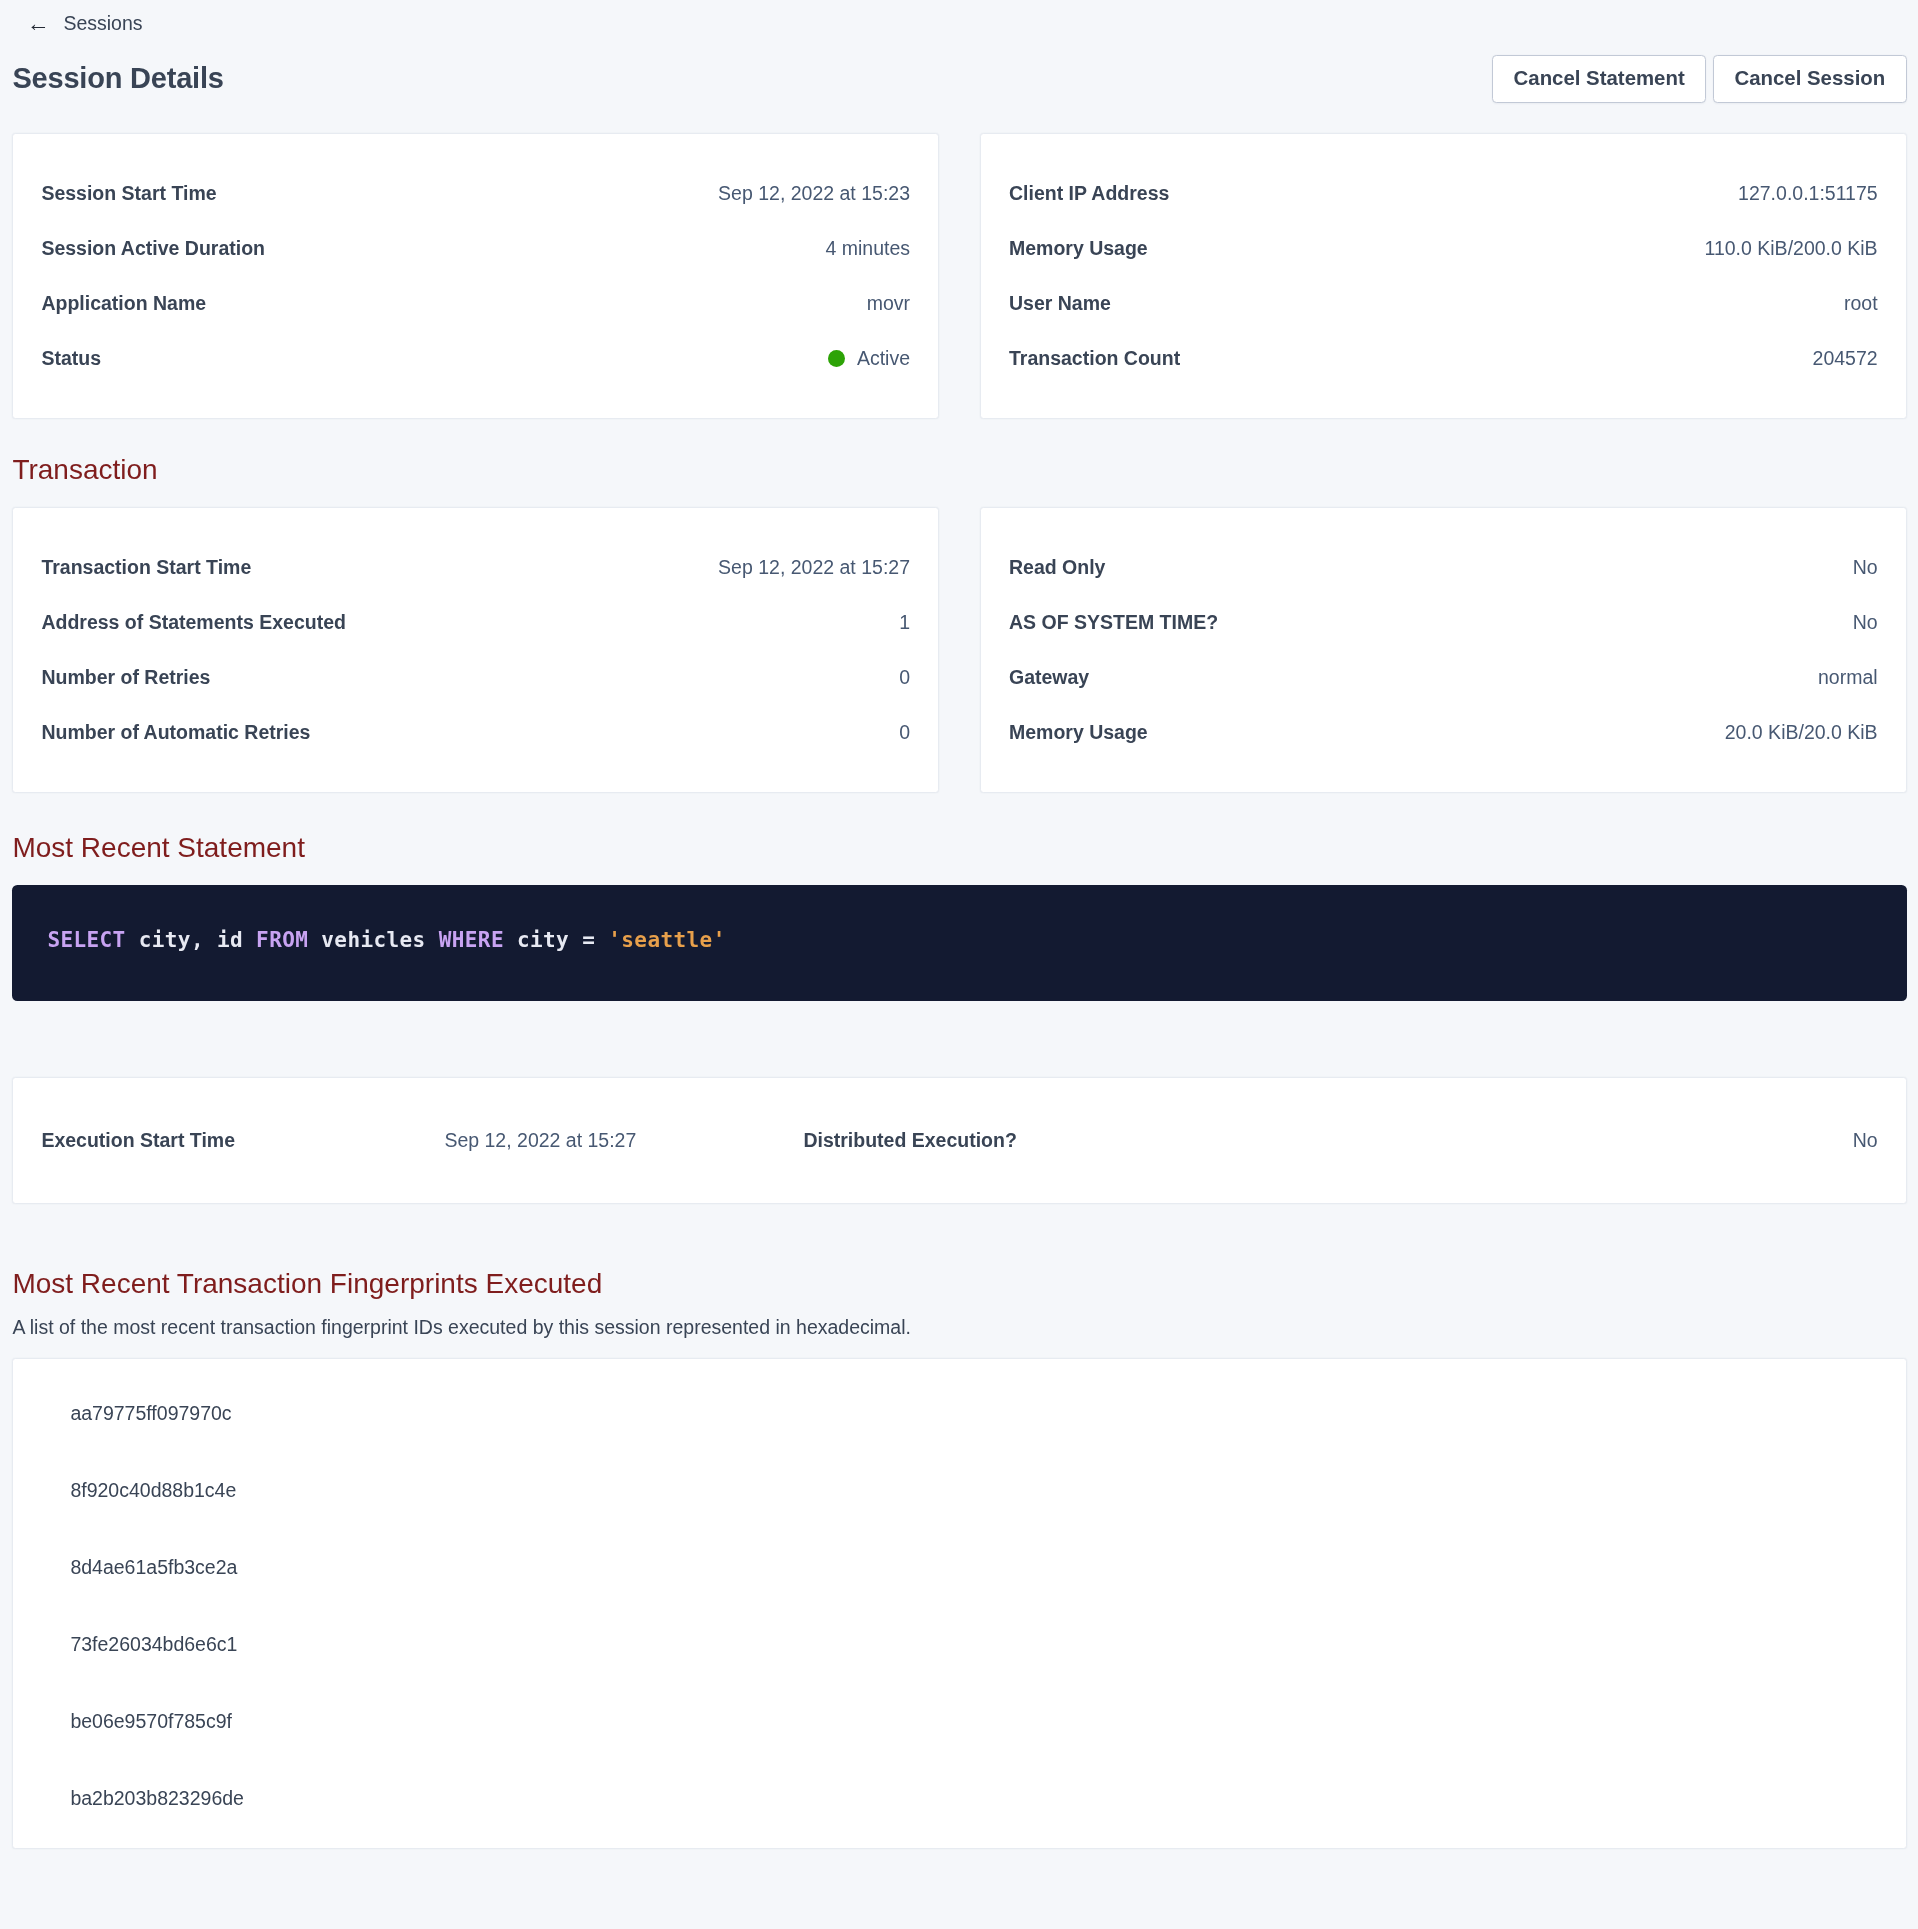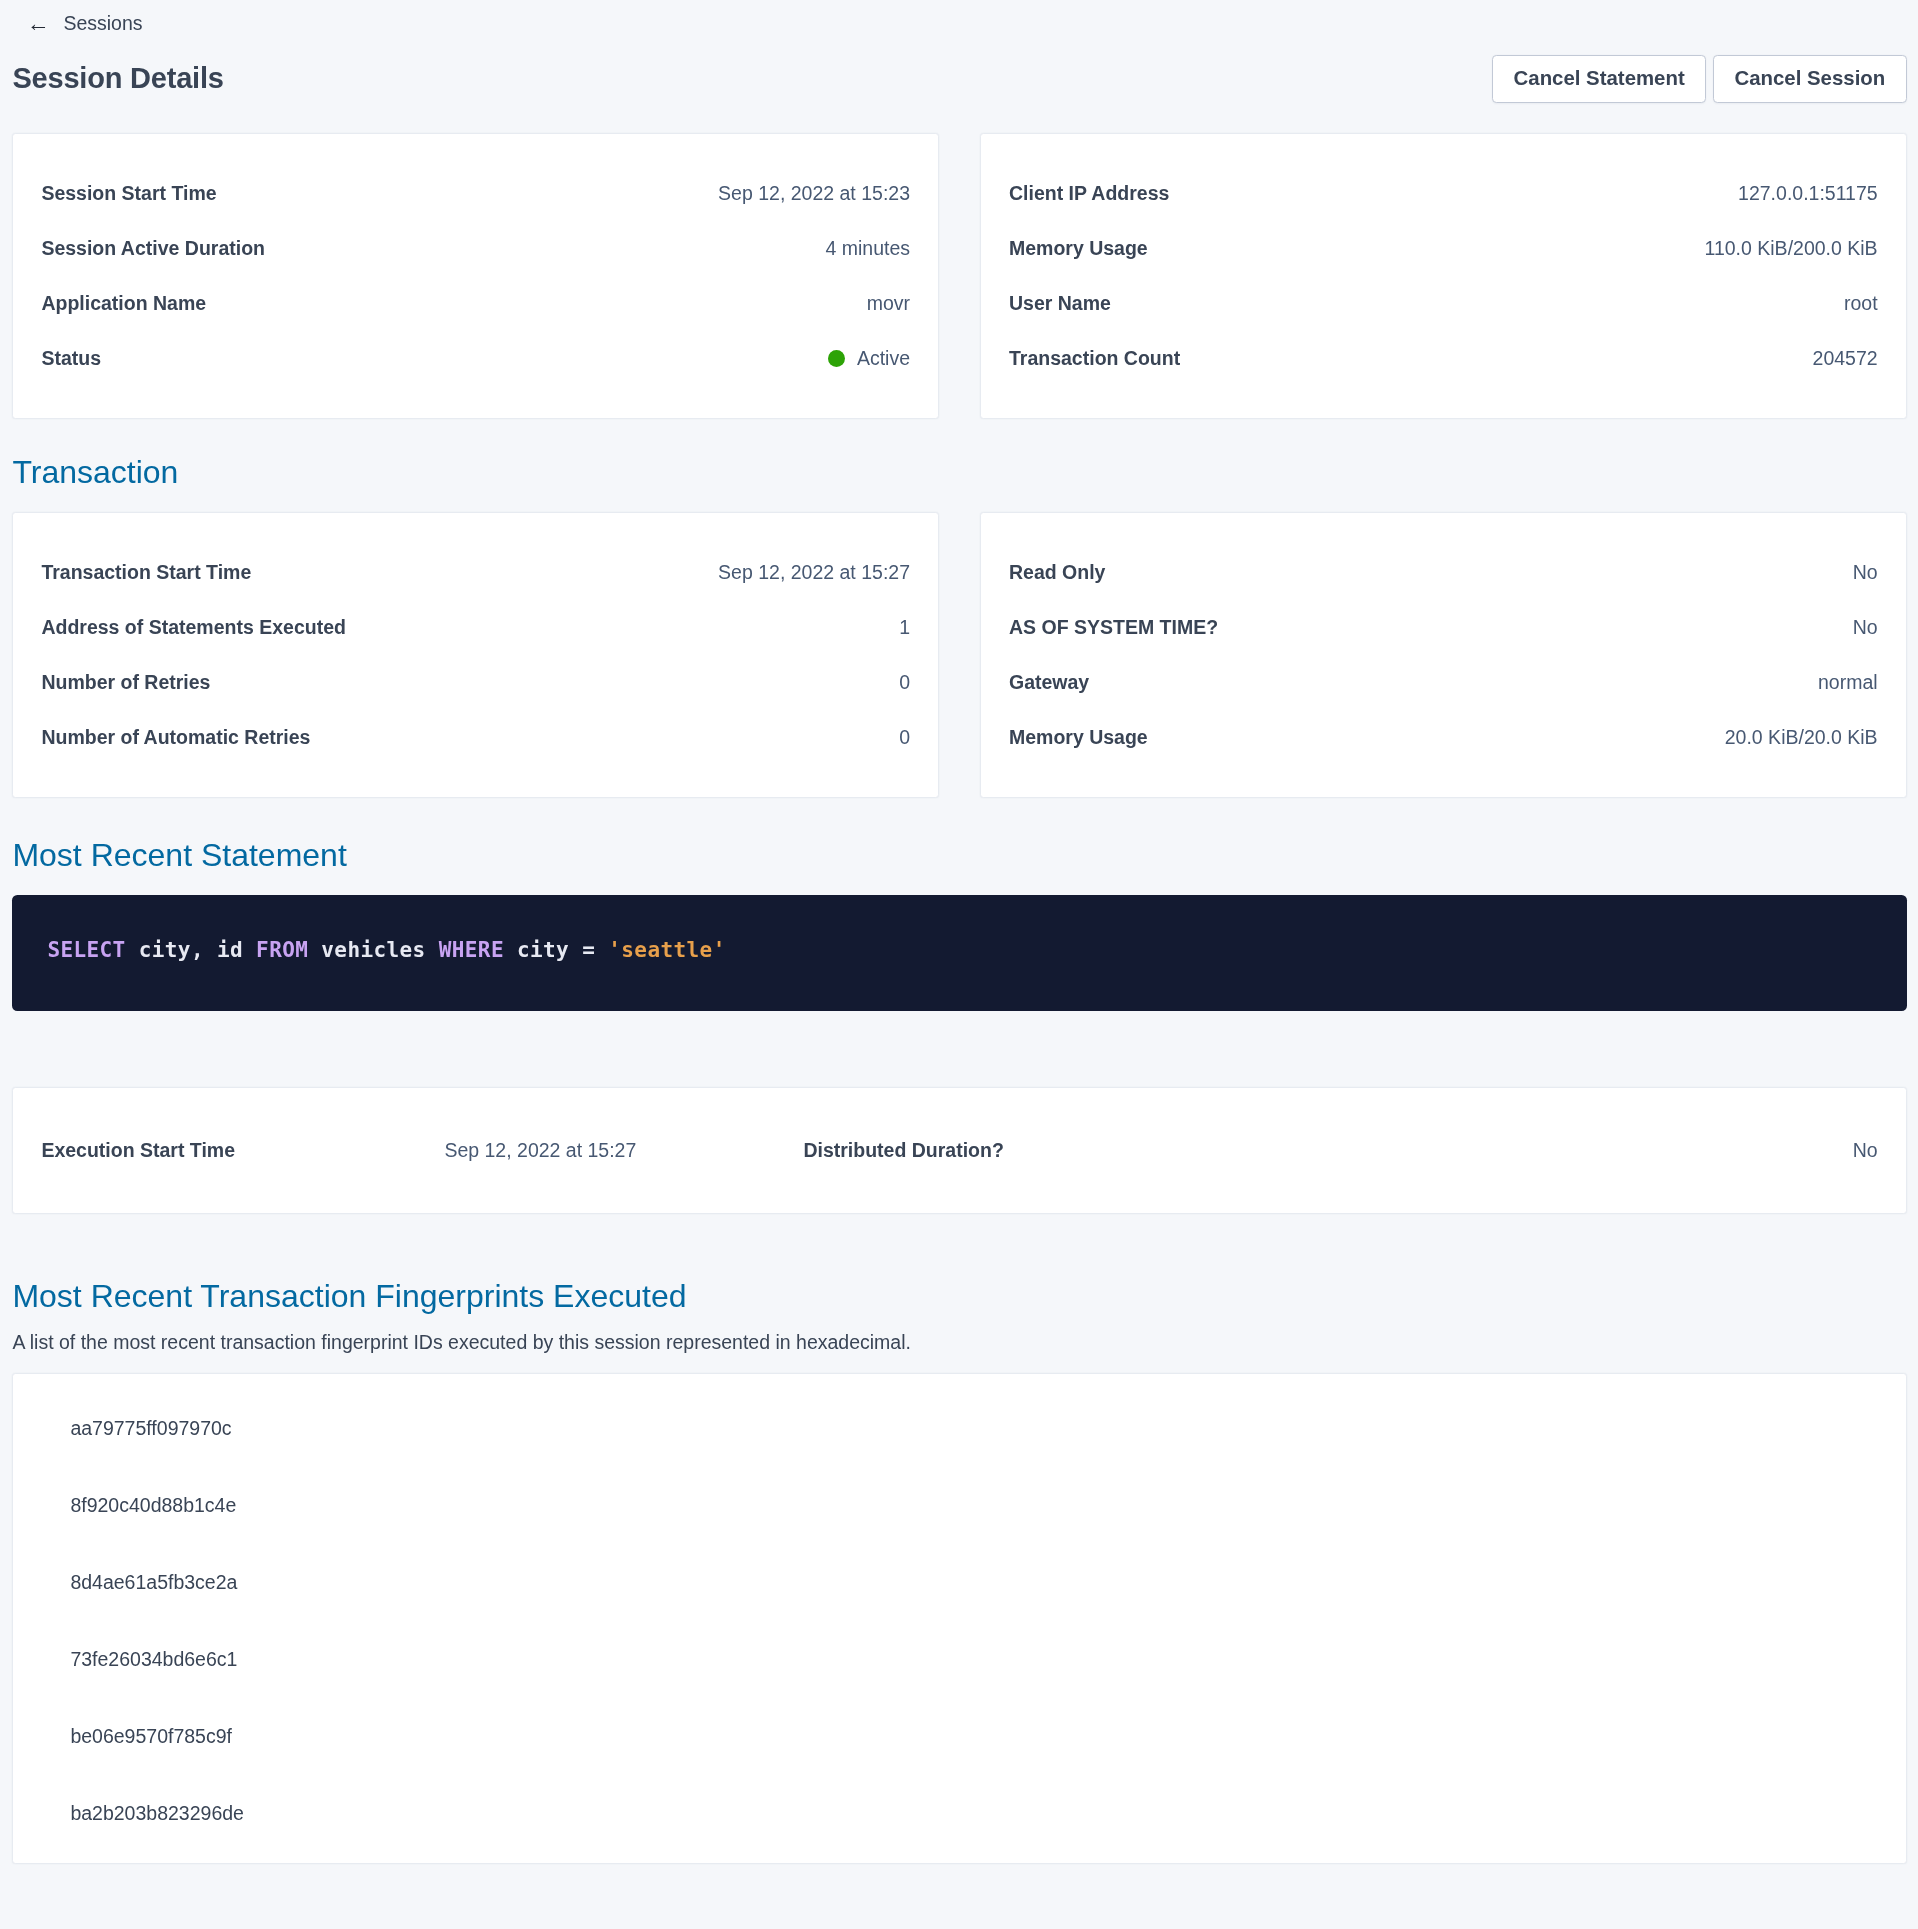--- a/index.html
+++ b/index.html
@@ -39,21 +39,21 @@
   }
   .card.padded { padding: 32px 28px; }
   .kv-row { display: flex; justify-content: space-between; align-items: center; height: 55px; text-align: center; }
   .kv-label { font-weight: 700; font-size: 19.5px; color: #394455; }
   .kv-value { font-size: 19.5px; color: #475872; }
   .link { color: #0055FF; font-weight: 600; cursor: pointer; }
   .status { display: flex; align-items: center; gap: 12.4px; }
   .dot { width: 17px; height: 17px; border-radius: 50%; background: #2DA306; display: inline-block; }
 
   
-  .section-title { margin-top: 35px; font-size: 32px; font-weight: 400; color: #0369a1; }
+  .section-title { margin-top: 35px; font-size: 28px; font-weight: 400; color: #7f1d1d; }
   .cards-grid.txn { margin-top: 21px; }
   .section-title.stmt { margin-top: 39px; }
 
   
   .sql-box {
     margin-top: 21px; height: 116px; border-radius: 5.3px;
     background: #131A31; padding: 43px 35px;
   }
   .sql-code {
     font-family: "DejaVu Sans Mono", monospace;
@@ -181,21 +181,21 @@
 
   <h2 class="section-title stmt">Most Recent Statement</h2>
 
   <div class="sql-box">
     <code class="sql-code"><span class="sql-kw">SELECT </span><span>city, id </span><span class="sql-kw">FROM </span><span>vehicles </span><span class="sql-kw">WHERE </span><span>city = </span><span class="sql-str">'seattle'</span></code>
   </div>
 
   <div class="card exec-card">
     <span class="kv-label">Execution Start Time</span>
     <span class="kv-value">Sep 12, 2022 at 15:27</span>
-    <span class="kv-label">Distributed Duration?</span>
+    <span class="kv-label">Distributed Execution?</span>
     <span class="kv-value right">No</span>
   </div>
 
   <h2 class="section-title fp-title">Most Recent Transaction Fingerprints Executed</h2>
   <p class="fp-desc">A list of the most recent transaction fingerprint IDs executed by this session represented in hexadecimal.</p>
 
   <div class="card fp-card">
     <div class="fp-item">aa79775ff097970c</div>
     <div class="fp-item">8f920c40d88b1c4e</div>
     <div class="fp-item">8d4ae61a5fb3ce2a</div>

